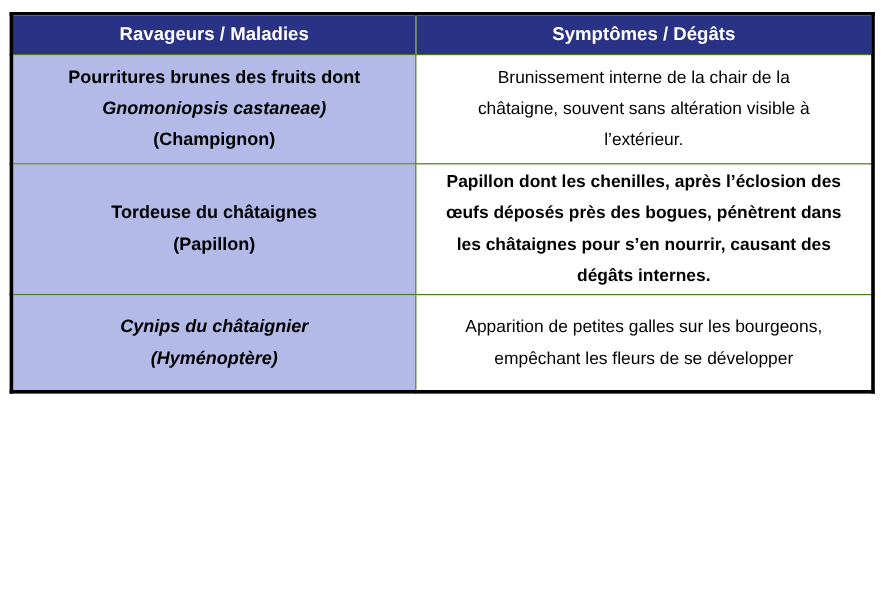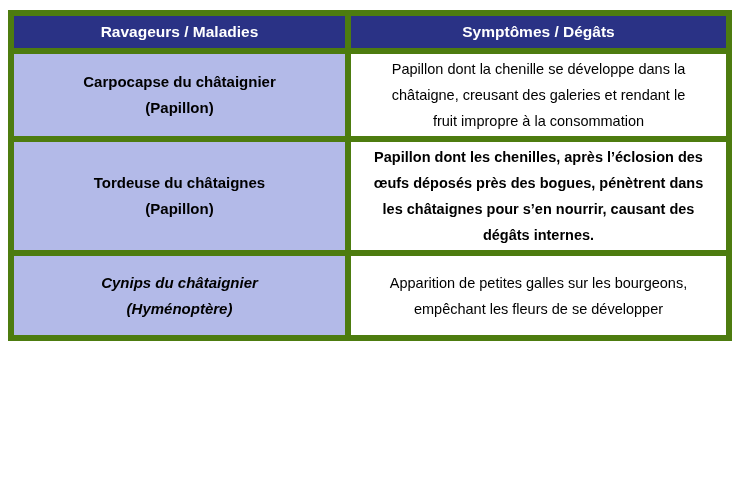--- a/index.html
+++ b/index.html
@@ -11,21 +11,21 @@
     position:relative;
   }
   .table-wrap { position:absolute; left:8px; top:10px; }
   table.pests {
     border-collapse:collapse;
     table-layout:fixed;
     width:718px;
     border:3px solid #000000;
   }
   th, td {
-    border:6px solid #4d7c0f;
+    border:1px solid #4d7c0f;
     vertical-align:middle;
     text-align:center;
     padding:2px 6px;
     overflow:hidden;
   }
   th.col-header {
     background:#2a3285;
     color:#ffffff;
     font-size:15.5px;
     font-weight:bold;
@@ -60,28 +60,29 @@
       <col style="width:337px">
       <col style="width:381px">
     </colgroup>
     <thead>
       <tr>
         <th class="col-header">Ravageurs / Maladies</th>
         <th class="col-header">Symptômes / Dégâts</th>
       </tr>
     </thead>
     <tbody>
-      <tr class="r2">
+      <tr class="r1">
         <td class="pest-cell">
-          <div class="pest-line">Carpocapse du châtaignier</div>
-          <div class="pest-line">(Papillon)</div>
+          <div class="pest-line">Pourritures brunes des fruits dont</div>
+          <div class="pest-line italic">Gnomoniopsis castaneae)</div>
+          <div class="pest-line">(Champignon)</div>
         </td>
-        <td class="symptom-cell">Papillon dont la chenille se développe dans la
-châtaigne, creusant des galeries et rendant le
-fruit impropre à la consommation</td>
+        <td class="symptom-cell">Brunissement interne de la chair de la
+châtaigne, souvent sans altération visible à
+l’extérieur.</td>
       </tr>
       <tr class="r4">
         <td class="pest-cell">
           <div class="pest-line">Tordeuse du châtaignes</div>
           <div class="pest-line">(Papillon)</div>
         </td>
         <td class="symptom-cell">Papillon dont les chenilles, après l’éclosion des
 œufs déposés près des bogues, pénètrent dans
 les châtaignes pour s’en nourrir, causant des
 dégâts internes.</td>

